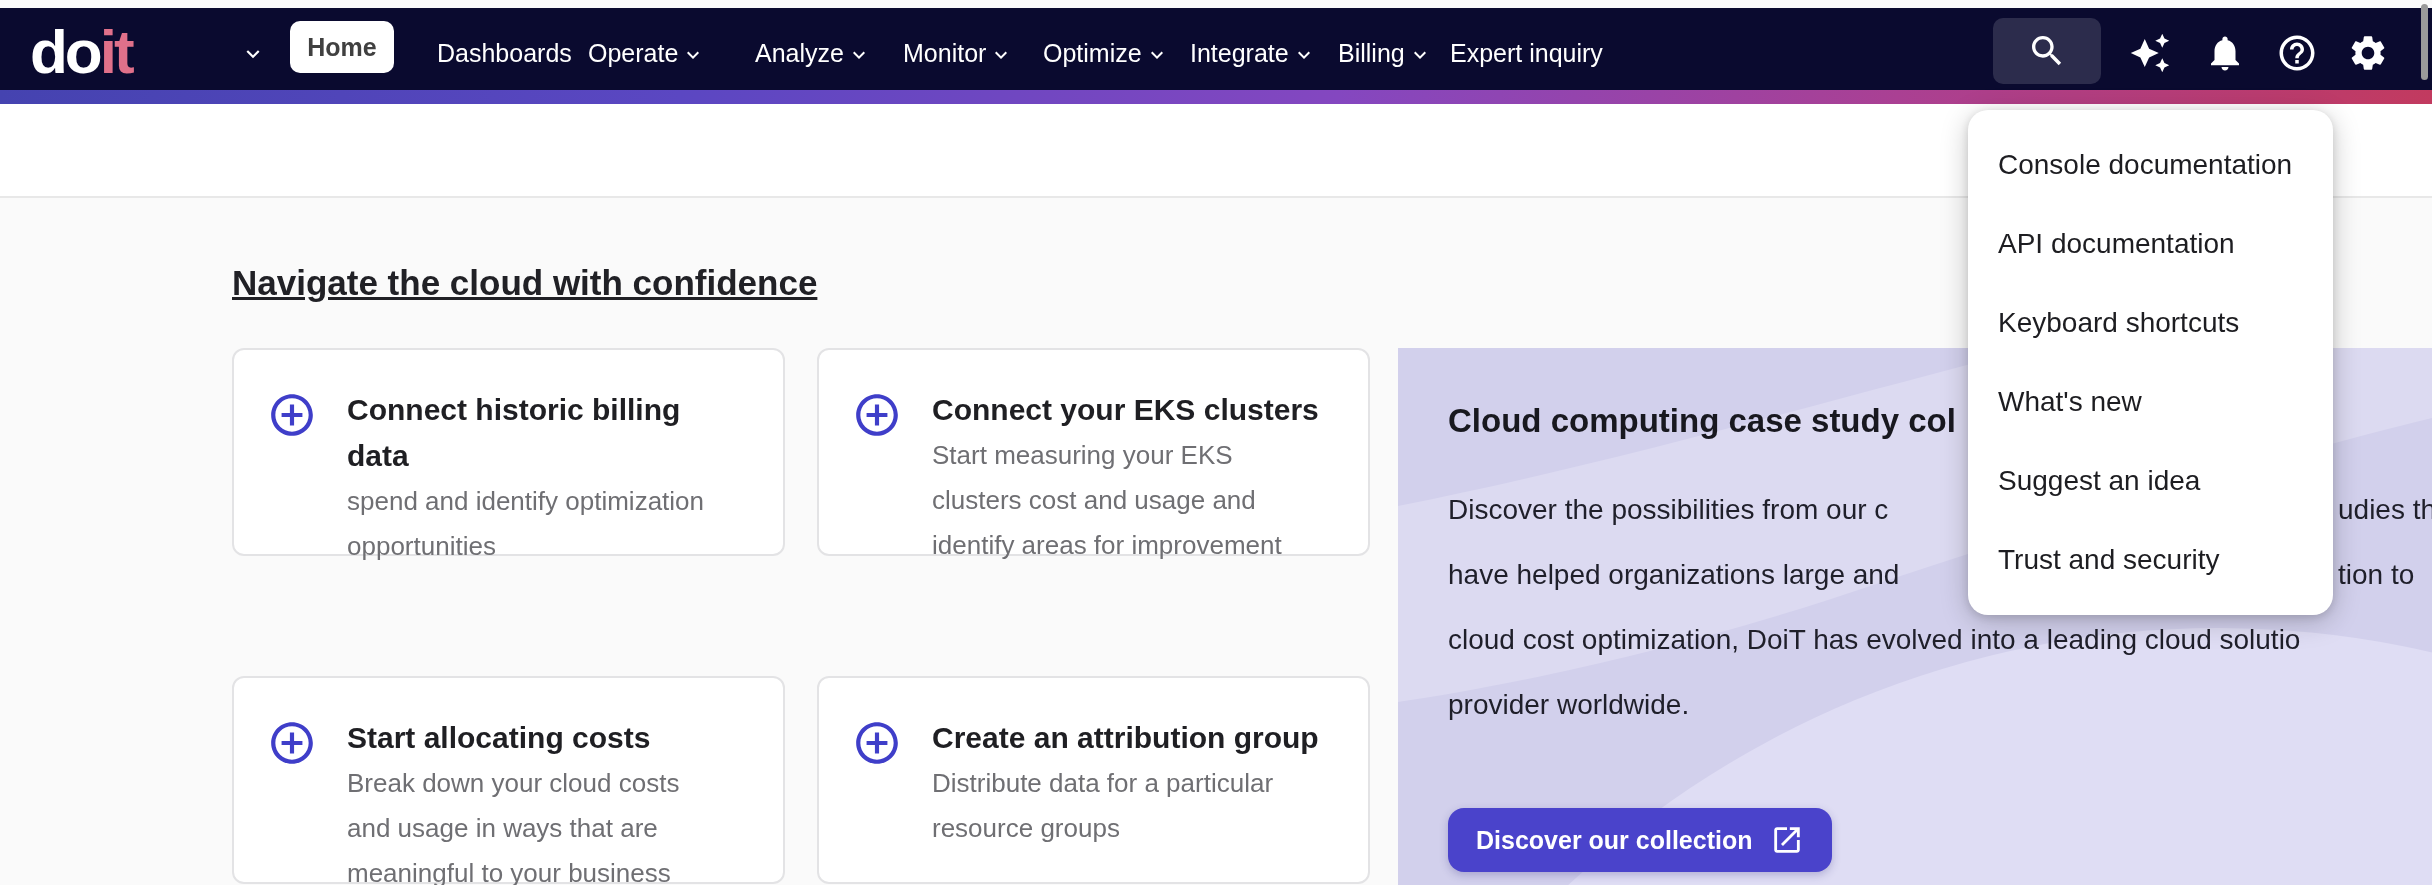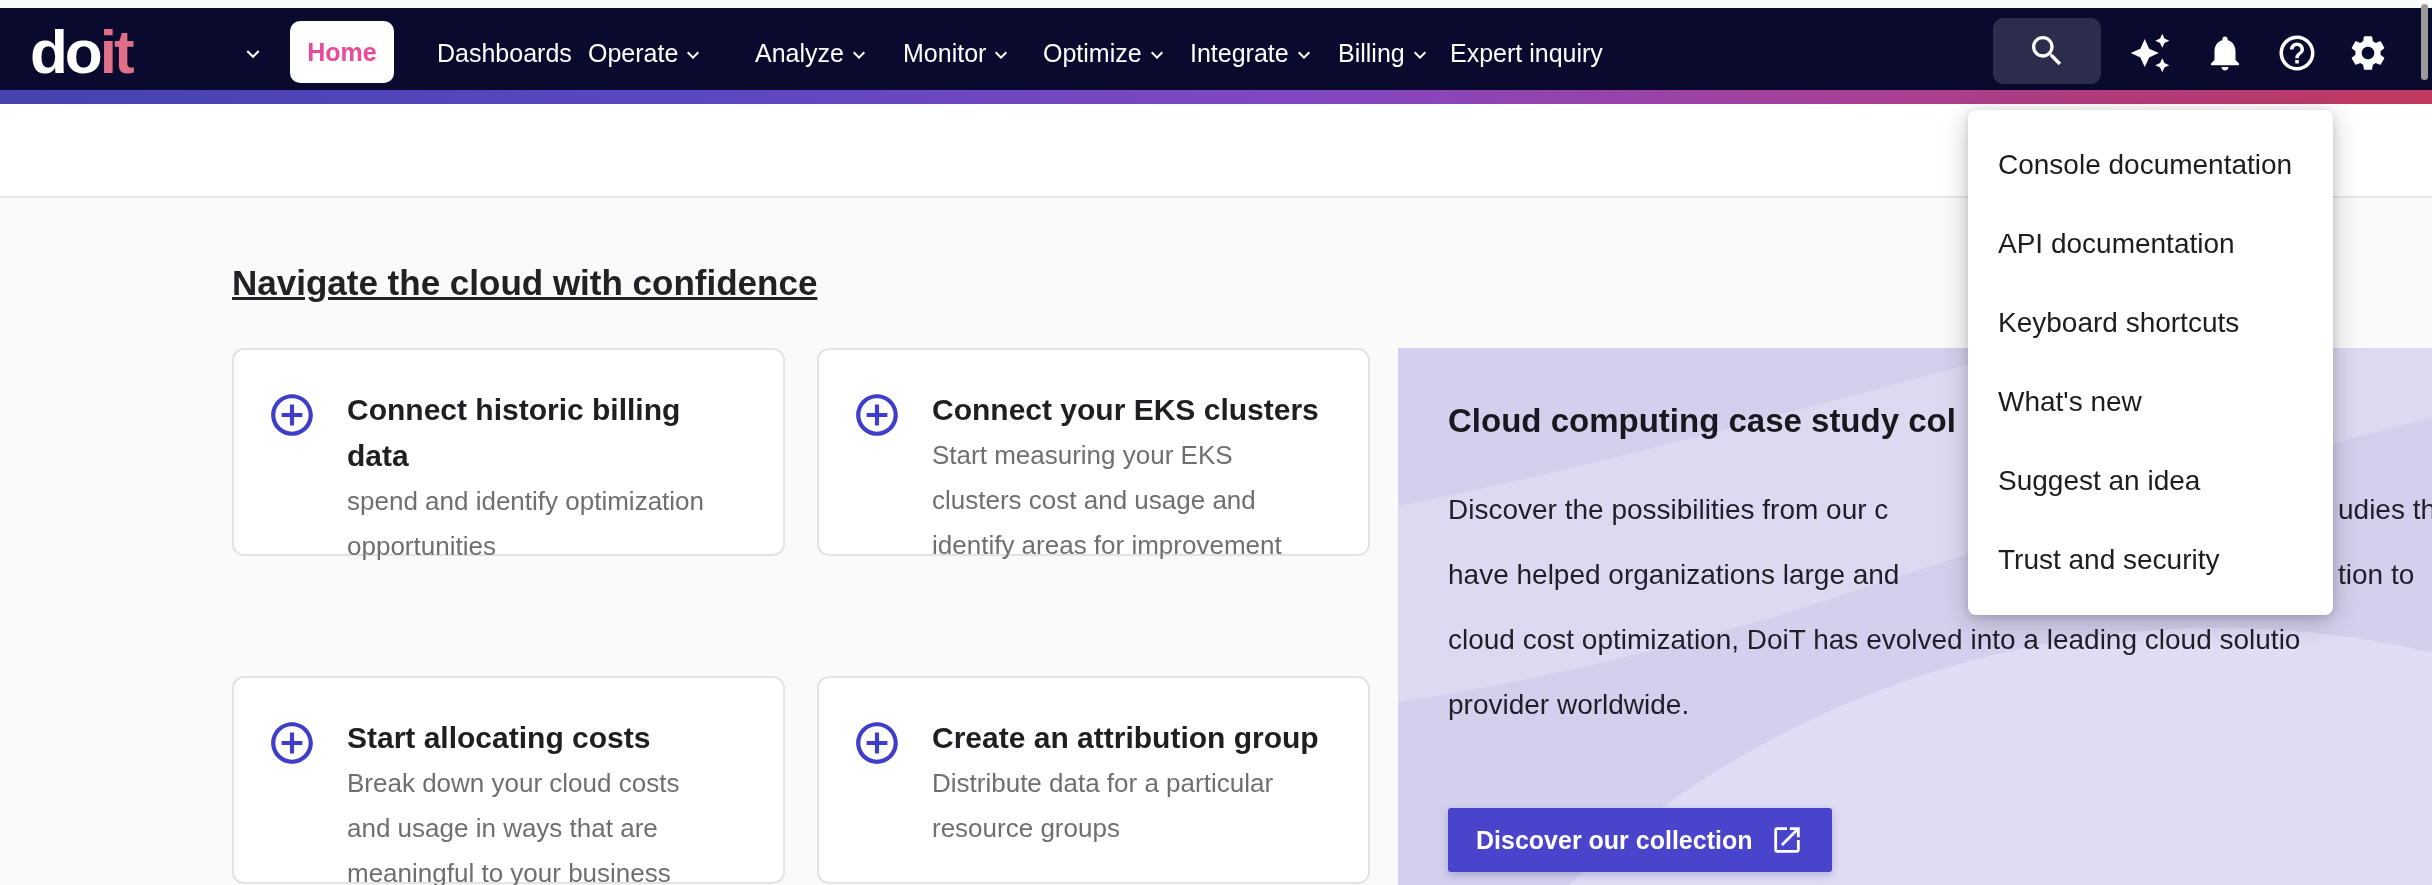--- a/index.html
+++ b/index.html
@@ -11,22 +11,22 @@
   .grad-bar{position:absolute;left:0;top:90px;width:2432px;height:14px;z-index:20;
     background:linear-gradient(90deg,#4543b0 0%,#5b47c2 28%,#8447c0 55%,#aa4093 78%,#c23a5f 100%);}
   .subheader{position:absolute;left:0;top:104px;width:2432px;height:94px;background:#ffffff;
     border-bottom:2px solid #e8e8e8;box-sizing:border-box;z-index:5;}
 
   .logo{position:absolute;left:30px;top:12px;font-size:62px;font-weight:bold;letter-spacing:-3px;line-height:64px;}
   .logo .p1{color:#ffffff;}
   .logo .p2{color:#e0708a;}
   .org-chevron{position:absolute;left:240px;top:33px;}
 
-  .home-pill{position:absolute;left:290px;top:13px;width:104px;height:62px;background:#ffffff;border-radius:10px;
-    display:flex;align-items:center;justify-content:center;font-size:25px;font-weight:bold;color:#ec4899;}
+  .home-pill{position:absolute;left:290px;top:13px;width:104px;height:52px;background:#ffffff;border-radius:10px;
+    display:flex;align-items:center;justify-content:center;font-size:25px;font-weight:bold;color:#404040;}
 
   .nav-item{position:absolute;top:0;height:90px;display:flex;align-items:center;gap:3px;
     color:#ffffff;font-size:25px;white-space:nowrap;cursor:pointer;}
   .nav-item svg{margin-top:3px;}
 
   .search-box{position:absolute;left:1993px;top:10px;width:108px;height:66px;border-radius:10px;
     background:rgba(255,255,255,0.14);display:flex;align-items:center;justify-content:center;}
   .nav-iconbtn{position:absolute;top:23px;width:44px;height:44px;display:flex;align-items:center;justify-content:center;}
   .scroll-thumb{position:absolute;left:2421px;top:4px;width:7px;height:76px;background:#9a9a9a;border-radius:4px;z-index:30;}
 
@@ -41,26 +41,26 @@
   .title-line{font-size:30px;font-weight:bold;color:#1f1f23;line-height:46px;white-space:nowrap;}
   .body-line{font-size:26px;color:#6f6f73;line-height:45px;white-space:nowrap;}
 
   
   .promo{position:absolute;left:1398px;top:348px;width:1034px;height:537px;background:#d2d0ec;overflow:hidden;z-index:6;}
   .promo svg.deco{position:absolute;left:0;top:0;}
   .promo-heading{position:absolute;left:50px;top:54px;font-size:33px;font-weight:bold;color:#18181f;white-space:nowrap;}
   .promo-lines{position:absolute;left:50px;top:129px;width:1100px;}
   .promo-line{position:relative;height:65px;line-height:65px;font-size:28px;color:#1f1f2a;white-space:nowrap;}
   .promo-line .frag-right{position:absolute;left:890px;top:0;}
-  .promo-btn{position:absolute;left:50px;top:460px;height:64px;border-radius:3px;background:#4a43cb;border:none;
+  .promo-btn{position:absolute;left:50px;top:460px;height:64px;border-radius:16px;background:#4a43cb;border:none;
     color:#ffffff;font-size:25px;font-weight:bold;font-family:"Liberation Sans",sans-serif;
     display:inline-flex;align-items:center;gap:18px;padding:0 28px;cursor:pointer;box-shadow:0 3px 8px rgba(40,35,120,.25);}
 
   
-  .dropdown{position:absolute;left:1968px;top:110px;width:365px;height:505px;background:#ffffff;border-radius:8px;
+  .dropdown{position:absolute;left:1968px;top:110px;width:365px;height:505px;background:#ffffff;border-radius:20px;
     box-shadow:0 6px 28px rgba(0,0,0,.22), 0 2px 8px rgba(0,0,0,.12);z-index:60;
     display:flex;flex-direction:column;justify-content:center;padding:14px 0;box-sizing:border-box;}
   .menu-item{height:79px;display:flex;align-items:center;padding-left:30px;font-size:28px;color:#1d1d21;cursor:pointer;}
 </style>
 </head>
 <body>
 
 <div id="app">
 
   <div class="topnav">

